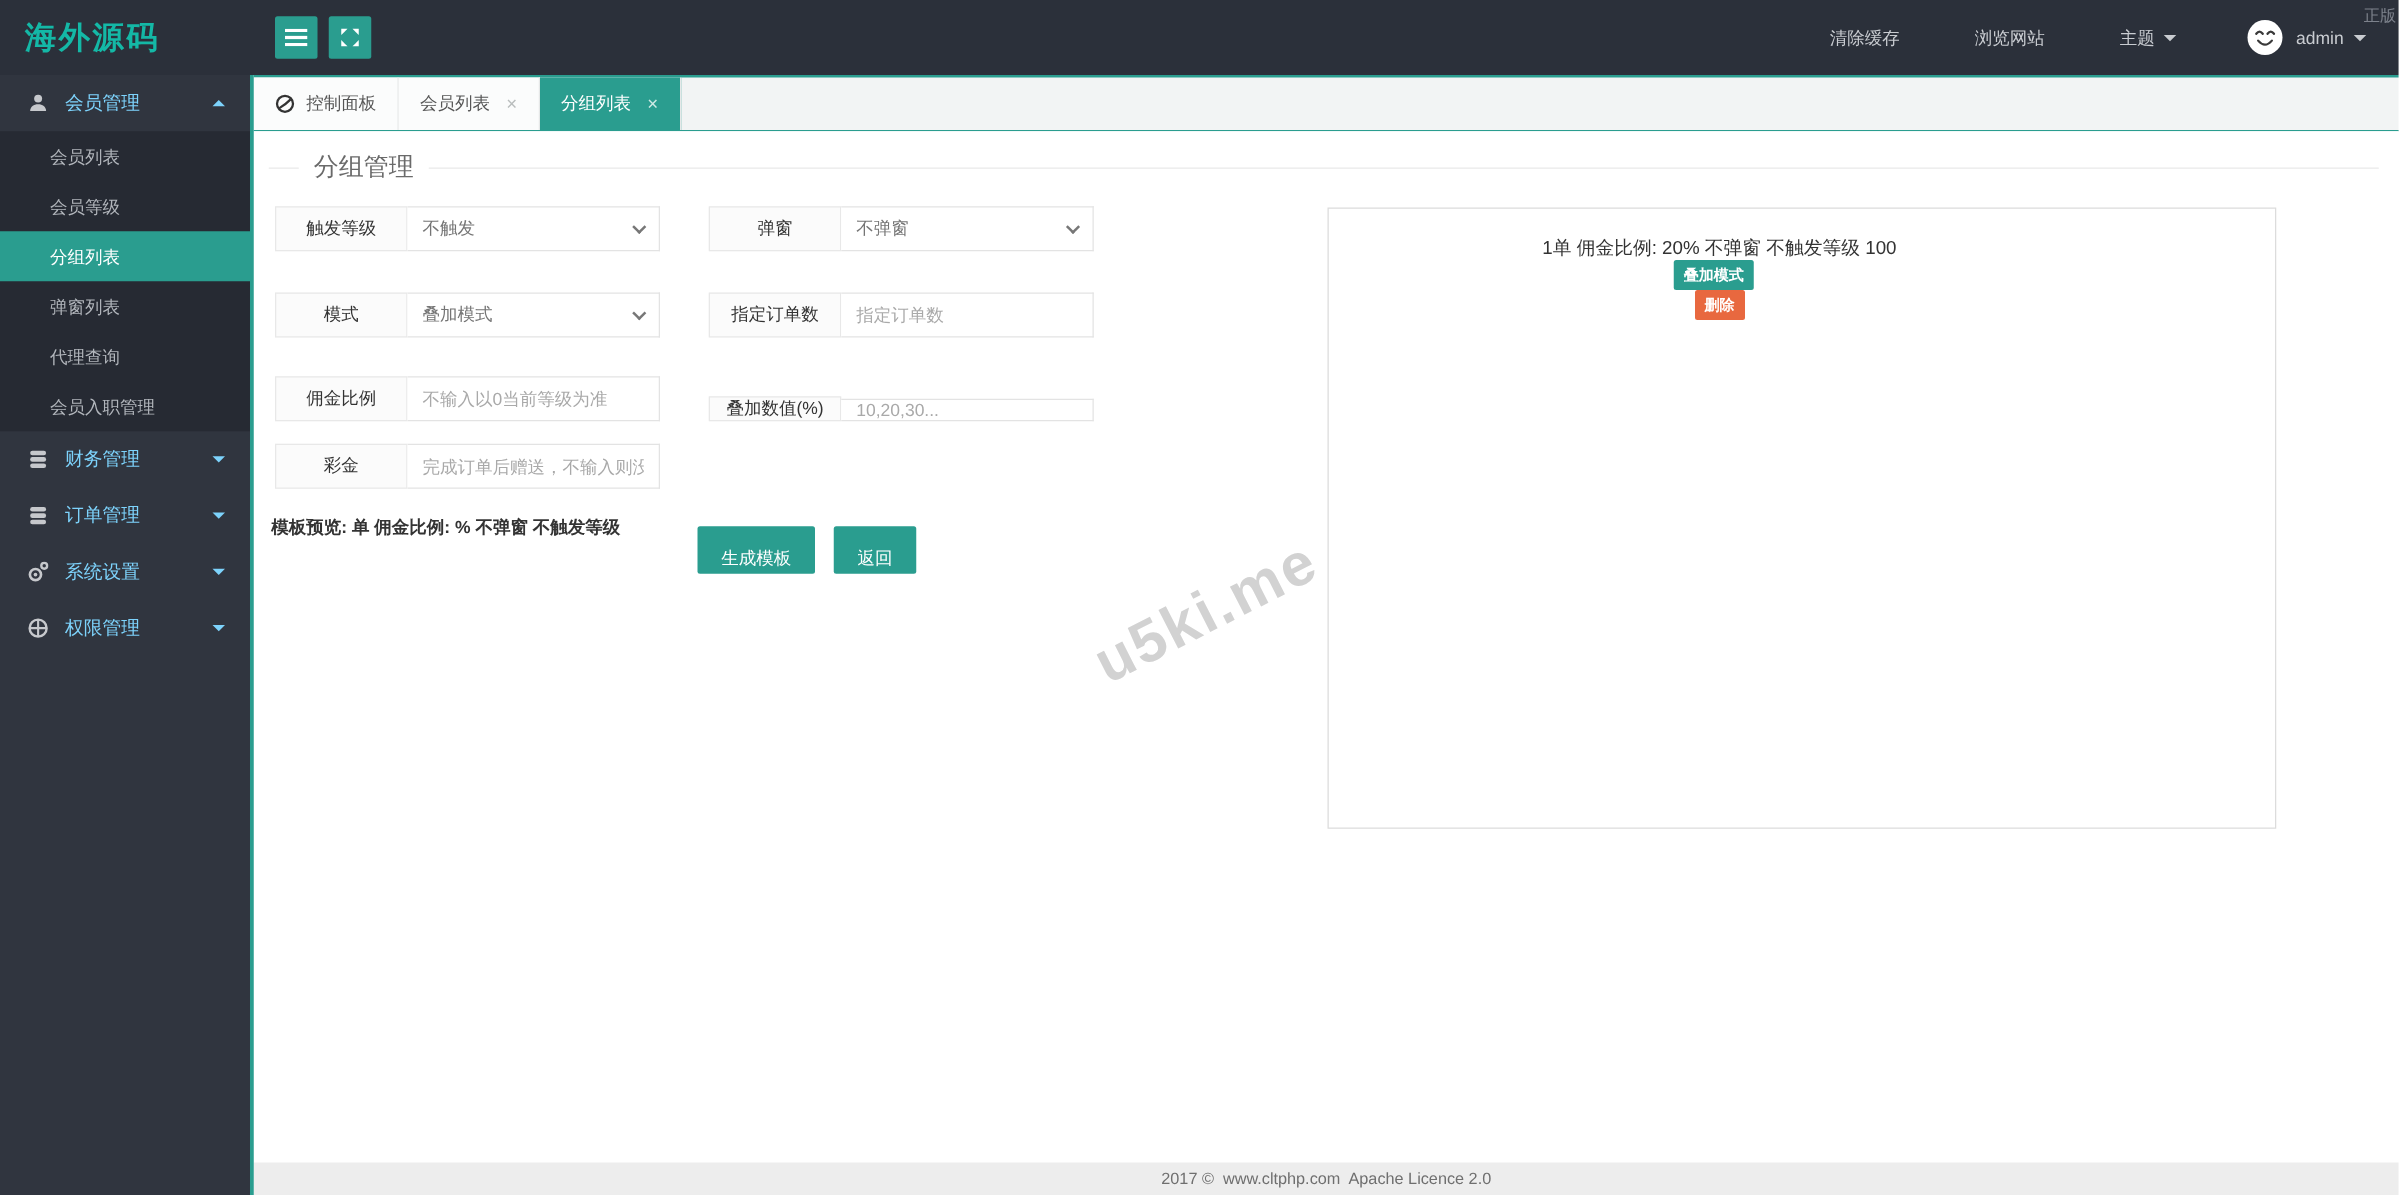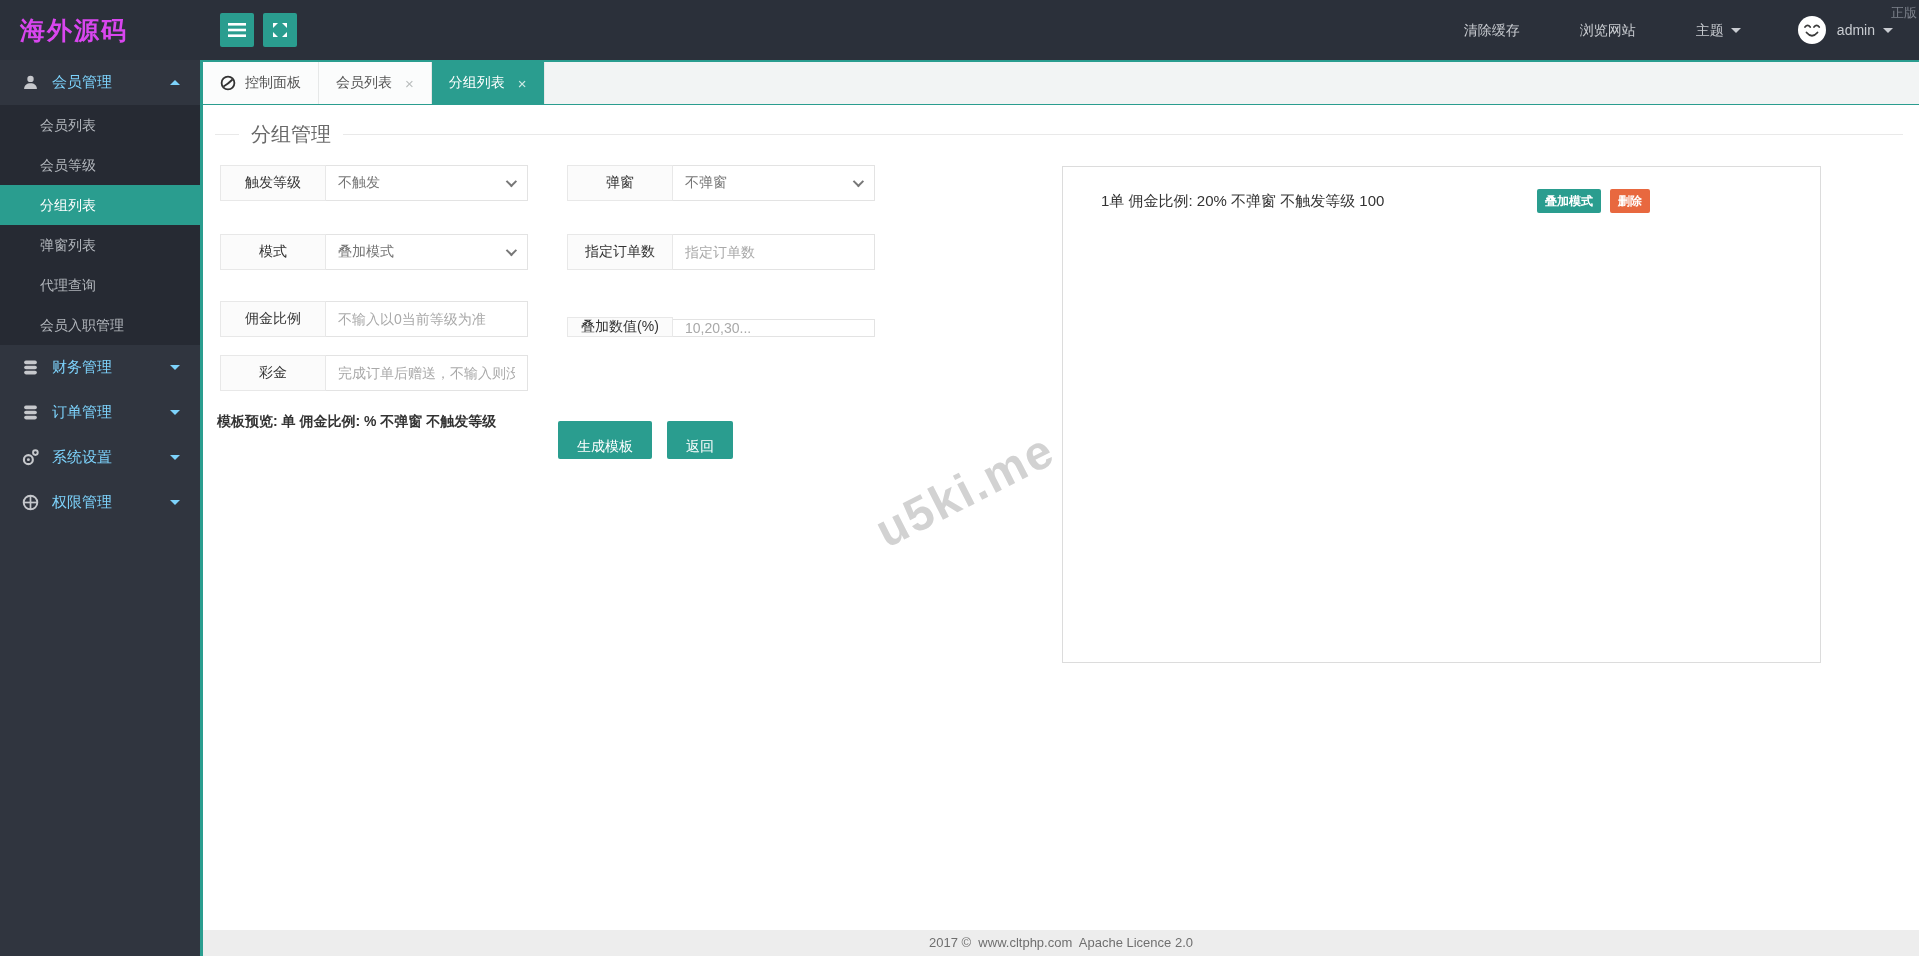--- a/index.html
+++ b/index.html
@@ -14,21 +14,21 @@
           display:flex; align-items:center; justify-content:center; color:#fff; cursor:pointer; }
   .header-right { position:absolute; right:26px; top:0; height:60px; display:flex; align-items:center; }
   .hlink { color:#c9ccd1; font-size:14px; padding:16px 30px; height:60px; line-height:60px; cursor:pointer; display:flex; align-items:center; gap:7px; }
   .caret-down { width:0; height:0; border-left:5px solid transparent; border-right:5px solid transparent; border-top:5px solid currentColor; display:inline-block; }
   .caret-up { width:0; height:0; border-left:5px solid transparent; border-right:5px solid transparent; border-bottom:5px solid currentColor; display:inline-block; }
   .avatar { width:30px; height:30px; margin:0 10px 0 26px; cursor:pointer; }
   .user-chip { color:#c9ccd1; font-size:14px; display:flex; align-items:center; gap:8px; cursor:pointer; }
 
   
   .sidebar { position:absolute; left:0; top:0; bottom:0; width:200px; background:#30353f; z-index:3; }
-  .logo { height:60px; line-height:60px; padding-left:20px; color:#d946ef; font-size:25px; font-weight:bold; letter-spacing:2px; background:#2b303a; }
+  .logo { height:60px; line-height:60px; padding-left:20px; color:#14b8a6; font-size:25px; font-weight:bold; letter-spacing:2px; background:#2b303a; }
   .nav-item { height:45px; display:flex; align-items:center; padding:0 20px 0 22px; color:#7dd3fc; font-size:15px; cursor:pointer; }
   .nav-item .nav-icn { width:17px; height:17px; margin-right:13px; flex:0 0 auto; }
   .nav-item .nav-label { flex:1; }
   .submenu { background:#262a33; }
   .sub-item { height:40px; line-height:40px; padding-left:40px; color:#b2b6bc; font-size:14px; cursor:pointer; }
   .sub-item.active { background:#2a9d8f; color:#fff; }
 
   
   .accent-edge { position:absolute; left:200px; top:60px; bottom:0; width:3px; background:#2a9d8f; z-index:4; }
 
@@ -55,21 +55,21 @@
   .fctrl { flex:1; border:1px solid #e3e3e3; border-left:none; background:#fff; position:relative; display:flex; align-items:center; padding:0 12px; font-size:14px; color:#757575; cursor:pointer; }
   .fctrl .chev { position:absolute; right:13px; top:13px; width:8px; height:8px; border-right:2px solid #777; border-bottom:2px solid #777; transform:rotate(45deg) translateY(-2px); }
   .fctrl input { border:none; outline:none; width:100%; font-size:14px; color:#333; background:transparent; }
   .fctrl input::placeholder { color:#a9a9a9; }
 
   .preview-text { position:absolute; left:14px; top:308px; font-size:14px; color:#333;font-weight:bold; }
   .action-row { position:absolute; left:355px; top:316px; display:flex; gap:15px; }
   .btn { background:#2a9d8f; color:#fff; border:none; font-size:14px; height:38px; padding:17px 19px; border-radius:2px; cursor:pointer; }
 
   .panel { position:absolute; left:859px; top:61px; width:759px; height:497px; border:1px solid #dcdcdc; background:#fff; }
-  .panel-item { display:flex; align-items:center; margin:22px 170px 0 38px; }
+  .panel-item { display:flex; align-items:center; margin:22px 170px 0 38px;flex-direction:column; }
   .panel-item-text { flex:1; font-size:15px; color:#333; }
   .chip { border:none; color:#fff; font-size:12px; font-weight:bold; height:24px; padding:0 8px; border-radius:2px; cursor:pointer; }
   .chip-teal { background:#2a9d8f; margin-right:9px; }
   .chip-orange { background:#e8683f; }
 
   .watermark { position:absolute; left:762px; top:385px; transform:translate(-50%,-50%) rotate(-27deg);
                font-size:48px; font-weight:bold; color:#d2d2d2; letter-spacing:2px; z-index:5; pointer-events:none; }
 
   
   .footer { position:absolute; left:203px; right:0; bottom:0; height:26px; background:#ededed; text-align:center;

